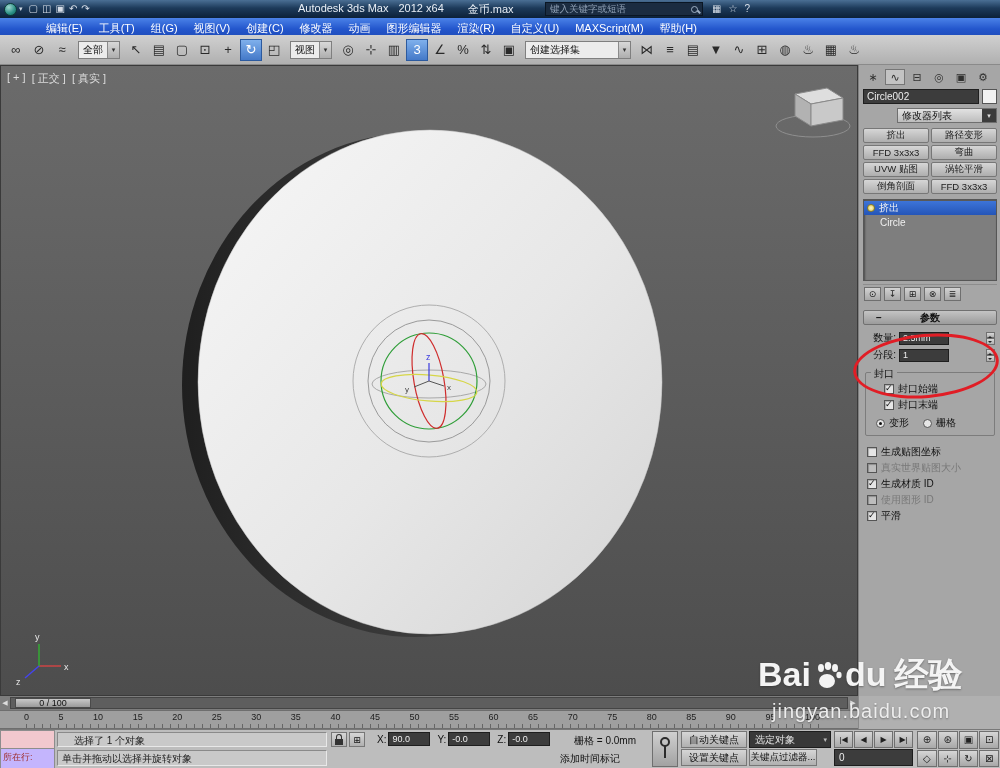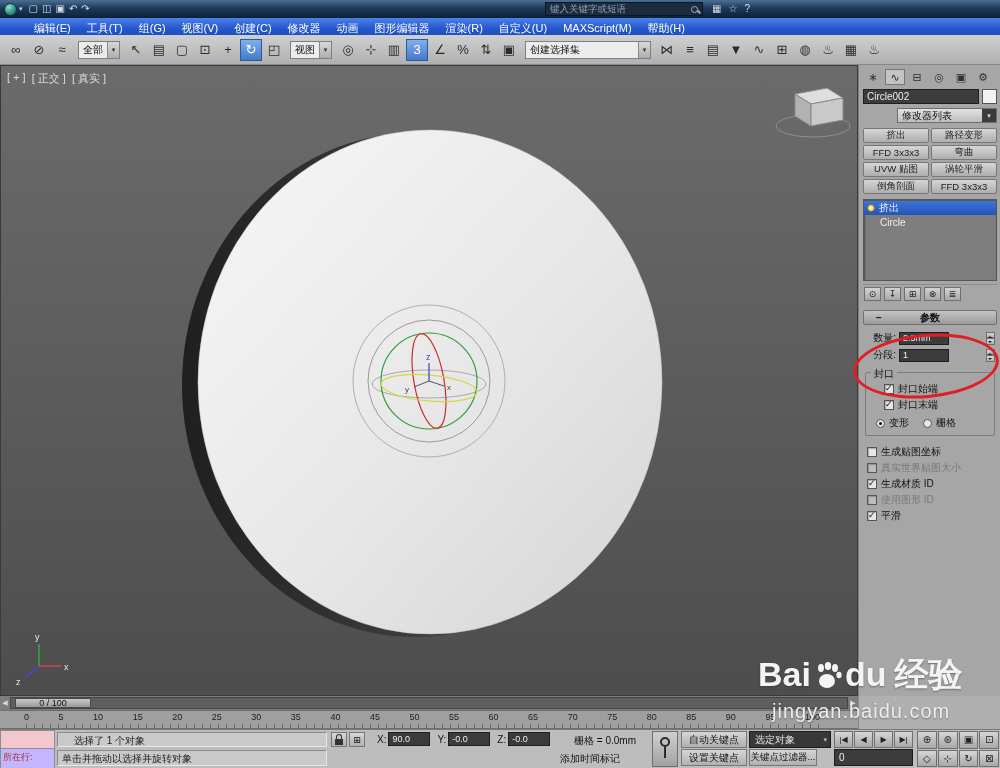--- a/index.html
+++ b/index.html
@@ -20,36 +20,36 @@
   .win-title .file { margin-left:14px; }
   .search { position:absolute; left:545px; top:2px; width:158px; height:14px; background:#1b2c41;
     border:1px solid #0a1624; display:flex; align-items:center; padding:0 4px; gap:4px; }
   .search .ph { color:#8fa0b5; font-size:9.5px; flex:1; overflow:hidden; white-space:nowrap; }
   .mag { width:7px; height:7px; border:1.5px solid #9fb0c4; border-radius:50%; position:relative; display:inline-block; flex:0 0 auto; }
   .mag::after { content:""; position:absolute; width:4px; height:1.5px; background:#9fb0c4; transform:rotate(45deg); right:-4px; bottom:-1px; }
   .info-icons { position:absolute; left:712px; top:2px; display:flex; gap:7px; font-size:10px; }
 
   
   #menubar { position:absolute; left:0; top:18px; width:1000px; height:20px;
-    background:linear-gradient(#4b82e8, #2356cc 55%, #1e4bb8); display:flex; align-items:center; padding-left:26px; }
+    background:linear-gradient(#4b82e8, #2356cc 55%, #1e4bb8); display:flex; align-items:center; padding-left:38px; }
   .menu-item { padding:0 8px; font-size:11px; color:#fff; line-height:17px; white-space:nowrap; }
 
   
   #toolbar { position:absolute; left:0; top:35px; width:1000px; height:30px;
     background:linear-gradient(#d0d0d0,#b0b0b0); border-bottom:1px solid #8a8a8a;
     display:flex; align-items:center; gap:2px; padding:0 5px; }
   .tb-group { display:flex; gap:1px; align-items:center; }
   .tbi { width:22px; height:22px; display:flex; align-items:center; justify-content:center;
     font-size:13px; color:#2a2a2a; border:1px solid transparent; }
   .tbi.active { background:linear-gradient(#7fb0ec,#4479c8); border:1px solid #2c5a9e; color:#fff; }
   .tb-dd { height:18px; background:#ececec; border:1px solid #7f7f7f; display:flex; align-items:center;
     font-size:10px; padding-left:4px; gap:4px; margin:0 3px; white-space:nowrap; }
   .tb-dd .dd-a { width:12px; height:16px; background:linear-gradient(#d8d8d8,#aeaeae);
     border-left:1px solid #8a8a8a; font-size:7px; display:flex; align-items:center; justify-content:center; color:#333; }
-  .tb-dd.wide { width:126px; justify-content:space-between; }
+  .tb-dd.wide { width:106px; justify-content:space-between; }
 
   
   #viewport { position:absolute; left:0; top:65px; width:858px; height:631px;
     background:linear-gradient(#6b6b6b,#4d4d4d); border:1px solid #3a3a3a; }
   .vp-label { position:absolute; left:6px; top:5px; display:flex; gap:6px; color:#dcdcdc; font-size:11px; z-index:5; }
   #scene { position:absolute; left:0; top:0; }
 
   
   #cmdpanel { position:absolute; left:858px; top:65px; width:142px; height:631px;
     background:#a6a6a6; border-left:1px solid #808080; padding:3px 3px 0 4px; font-size:10px; }
@@ -172,20 +172,25 @@
       <span class="app-caret">▾</span>
     </div>
     <div class="qat">
 
     <span class="qi">▢</span>
         <span class="qi">◫</span>
         <span class="qi">▣</span>
         <span class="qi">↶</span>
         <span class="qi">↷</span>
       </div>
+    <div class="win-title">
+      <span>Autodesk 3ds Max</span>
+      <span>2012 x64</span>
+      <span class="file">金币.max</span>
+    </div>
     <div class="search">
       <span class="ph">键入关键字或短语</span>
       <span class="mag"></span>
     </div>
     <div class="info-icons">
 
     <span class="qi">▦</span>
         <span class="qi">☆</span>
         <span class="qi">?</span>
       </div>

